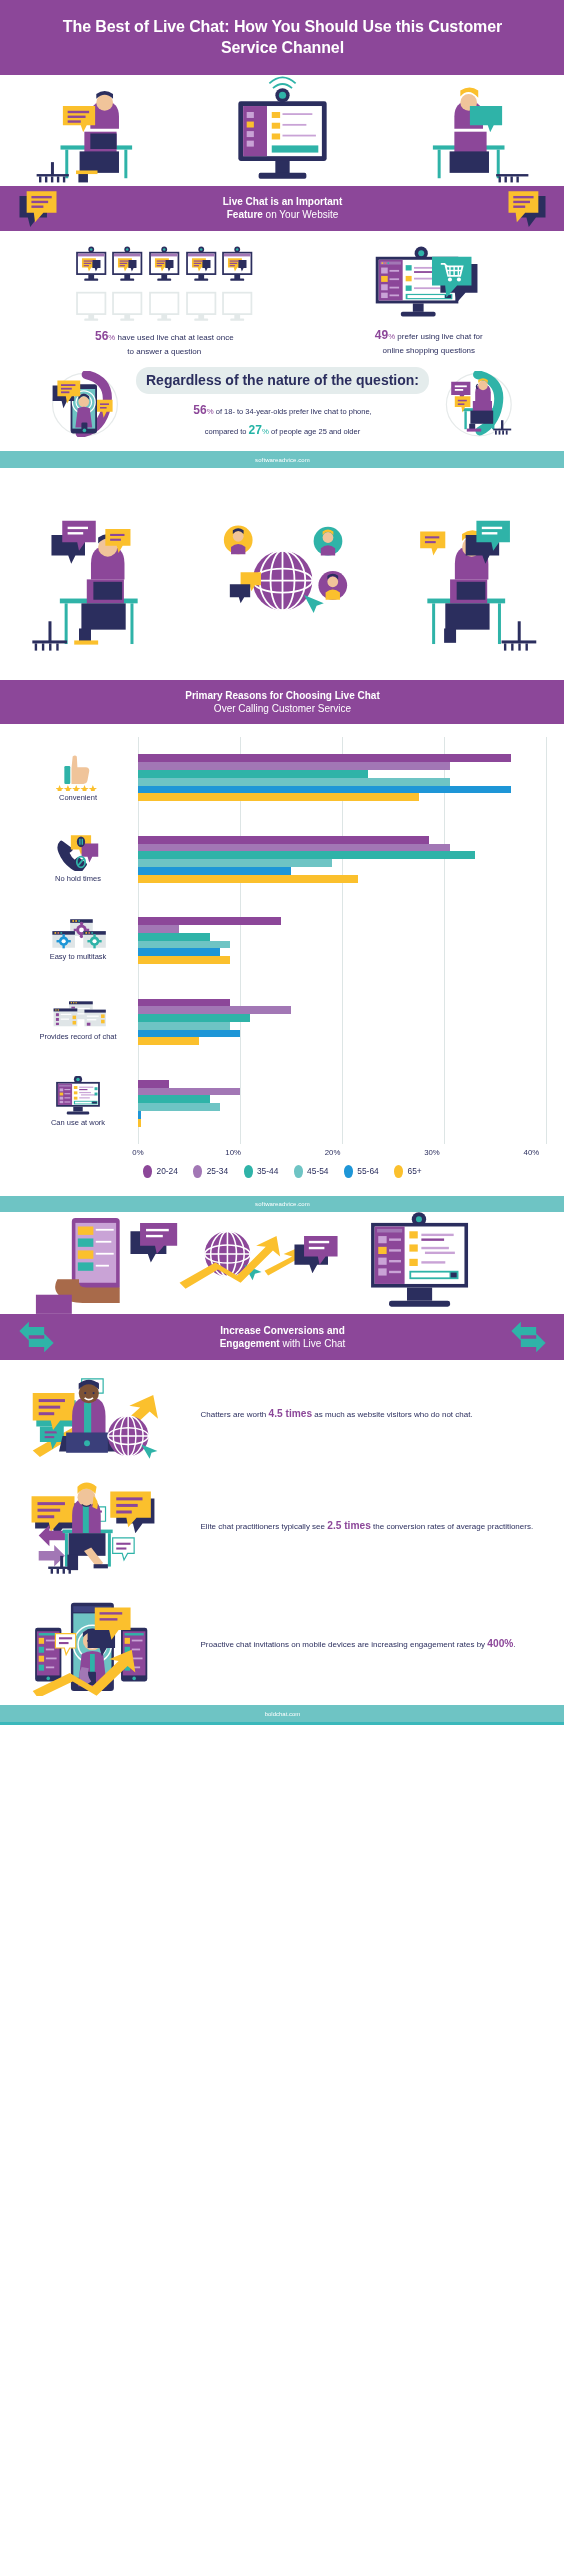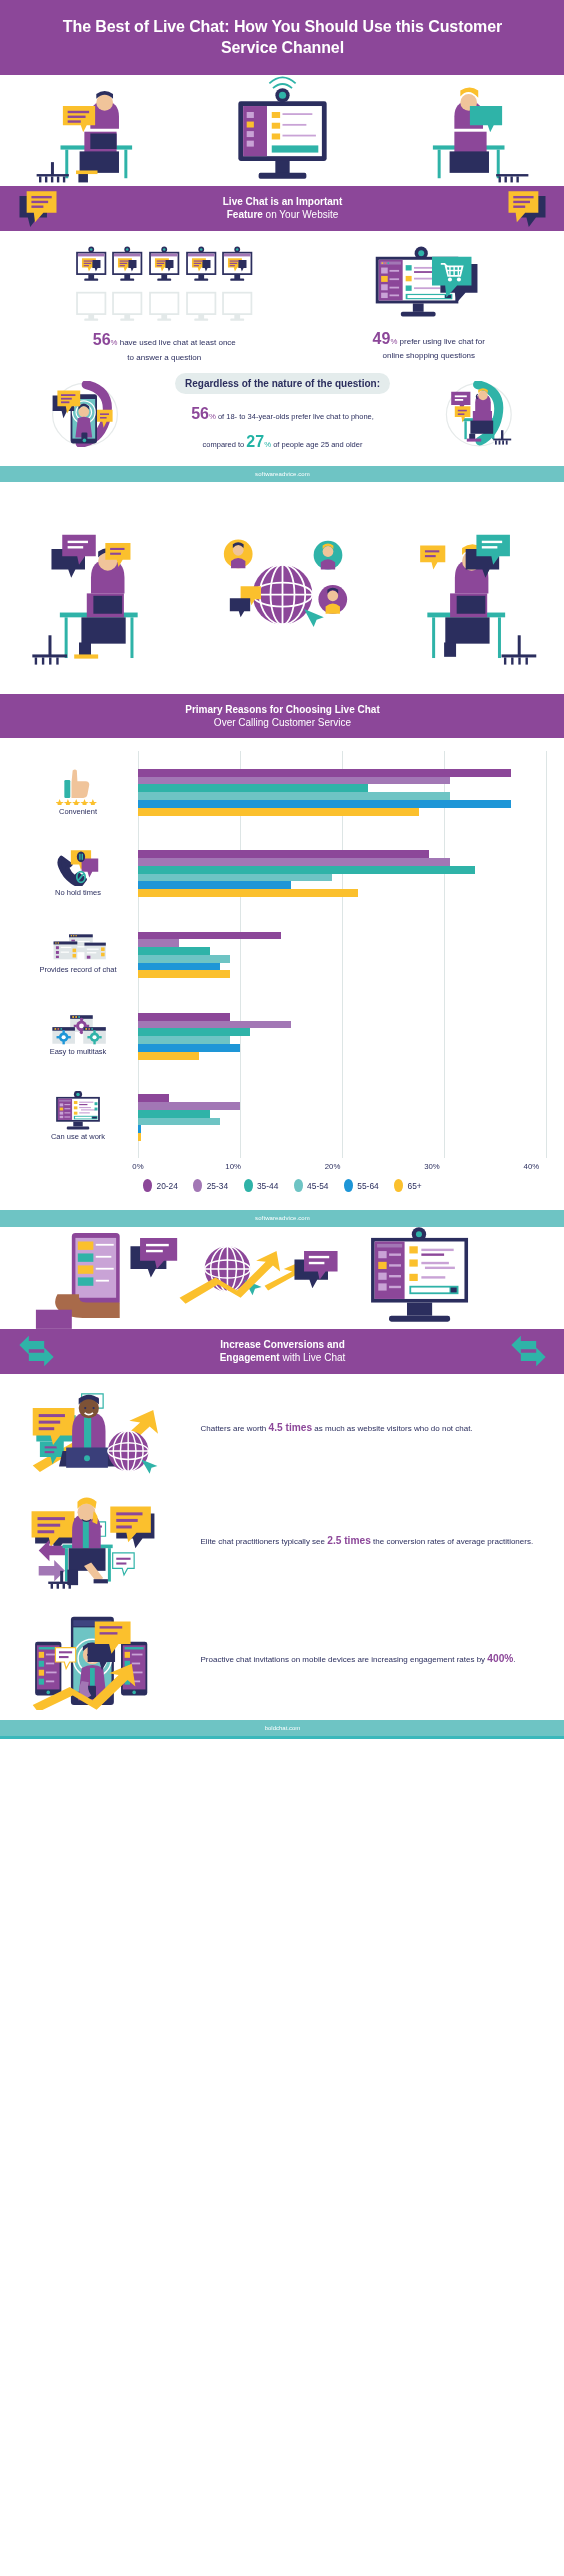--- a/index.html
+++ b/index.html
@@ -48,21 +48,21 @@
     gap: 12px;
   }
   .stat-col { flex: 1; text-align: center; }
   .stat-col.left { flex: 1.25; }
   .stat-text {
     font-size: 8px;
     line-height: 1.45;
     color: #2b2e5e;
     margin-top: 6px;
   }
-  .big-num { font-size: 16px; font-weight: bold; color: #8c4799; }
+  .big-num { font-size: 12px; font-weight: bold; color: #8c4799; }
   .big-num.teal { color: #23b3a5; }
   .pct { font-size: 7.8px; color: #8c4799; }
   .pct.teal { color: #23b3a5; }
 
   
   .monitor-grid {
     display: grid;
     grid-template-columns: repeat(5, 1fr);
     gap: 4.2px;
     max-width: 179px;
@@ -76,21 +76,21 @@
     align-items: center;
     justify-content: center;
     padding: 3.6px 13px 10.8px 13px;
     gap: 6px;
   }
   .callout-mid { flex: 1; text-align: center; max-width: 299px; }
   .pill {
     background: #e4ecec;
     border-radius: 13px;
     padding: 5.4px 9.6px;
-    font-size: 10px;
+    font-size: 14px;
     font-weight: bold;
     color: #2b2e5e;
     display: inline-block;
     margin-bottom: 6px;
   }
   .callout-line { font-size: 7.5px; line-height: 1.7; color: #2b2e5e; }
 
   
   .source-bar {
     background: #6ec4c4;
@@ -600,54 +600,20 @@
             <path d="M14 14 q-6 6 -2 16 q6 16 20 26 q10 7 16 3 l6 -8 l-12 -9 l-6 5 q-8 -6 -12 -16 l6 -5z" fill="#2b2e5e" stroke="#2b2e5e" stroke-width="6" stroke-linejoin="round"></path>
             <path d="M30 2 l34 0 l0 24 l-12 0 l-5 9 l-3 -9 l-14 0z" fill="#fbc02d"></path>
             <path d="M48 16 l28 0 l0 22 l-10 0 l-5 10 l-3 -10 l-10 0z" fill="#8c4799"></path>
             <ellipse cx="47" cy="13" rx="7" ry="9" fill="#2b2e5e"></ellipse>
             <rect x="44" y="8" width="2.4" height="10" fill="#2fb3a8"></rect>
             <rect x="48" y="8" width="2.4" height="10" fill="#2fb3a8"></rect>
             <ellipse cx="47" cy="47" rx="7" ry="9" fill="none" stroke="#2fb3a8" stroke-width="3"></ellipse>
             <line x1="42" y1="53" x2="52" y2="41" stroke="#2fb3a8" stroke-width="3"></line>
           </svg>
           <div class="cat-label">No hold times</div>
-        </div>
-
-        <div class="cat-cell" style="height:81px;">
-          <svg width="57" height="30" viewBox="0 0 96 50">
-            <rect x="32" y="2" width="40" height="30" fill="#dfe5e7"></rect>
-            <rect x="32" y="2" width="40" height="5" fill="#2b2e5e"></rect>
-            <circle cx="36" cy="4.5" r="1.2" fill="#fbc02d"></circle>
-              <circle cx="40" cy="4.5" r="1.2" fill="#fbc02d"></circle>
-              <circle cx="44" cy="4.5" r="1.2" fill="#fbc02d"></circle>
-            <rect x="36" y="11" width="6" height="6" fill="#8c4799"></rect>
-              <rect x="45" y="13" width="22" height="2" fill="#fff"></rect>
-            <rect x="36" y="21" width="6" height="6" fill="#8c4799"></rect>
-              <rect x="45" y="22" width="18" height="2" fill="#fff"></rect>
-            <rect x="64" y="18" width="7" height="7" fill="#fbc02d"></rect>
-            <rect x="6" y="14" width="40" height="30" fill="#dfe5e7"></rect>
-            <rect x="6" y="14" width="40" height="5" fill="#2b2e5e"></rect>
-            <circle cx="10" cy="16.5" r="1.2" fill="#fbc02d"></circle>
-              <circle cx="14" cy="16.5" r="1.2" fill="#fbc02d"></circle>
-            <rect x="10" y="22" width="5" height="5" fill="#8c4799"></rect>
-              <rect x="18" y="23" width="18" height="2" fill="#fff"></rect>
-            <rect x="10" y="30" width="5" height="5" fill="#8c4799"></rect>
-              <rect x="18" y="31" width="14" height="2" fill="#fff"></rect>
-            <rect x="10" y="38" width="5" height="4" fill="#8c4799"></rect>
-            <rect x="38" y="26" width="6" height="6" fill="#fbc02d"></rect>
-              <rect x="38" y="35" width="6" height="6" fill="#fbc02d"></rect>
-            <rect x="58" y="16" width="36" height="28" fill="#dfe5e7"></rect>
-            <rect x="58" y="16" width="36" height="5" fill="#2b2e5e"></rect>
-            <rect x="62" y="26" width="20" height="2" fill="#fff"></rect>
-              <rect x="62" y="32" width="16" height="2" fill="#fff"></rect>
-            <rect x="86" y="24" width="6" height="6" fill="#fbc02d"></rect>
-              <rect x="86" y="33" width="6" height="6" fill="#fbc02d"></rect>
-            <rect x="62" y="38" width="6" height="5" fill="#8c4799"></rect>
-          </svg>
-          <div class="cat-label">Provides record of chat</div>
         </div>
 
         <div class="cat-cell" style="height:81px;">
           <svg width="57" height="31" viewBox="0 0 96 52">
             <rect x="34" y="2" width="38" height="28" fill="#dfe5e7"></rect>
             <rect x="34" y="2" width="38" height="6" fill="#2b2e5e"></rect>
             <circle cx="39" cy="5" r="1.6" fill="#fbc02d"></circle>
               <circle cx="44" cy="5" r="1.6" fill="#fbc02d"></circle>
               <circle cx="49" cy="5" r="1.6" fill="#2fb3a8"></circle>
             <g transform="translate(53,20)" fill="#8c4799">
@@ -681,20 +647,54 @@
             <g transform="translate(75,39)" fill="#2fb3a8">
               <circle r="8"></circle>
                 <rect x="-2" y="-12" width="4" height="5"></rect>
                 <rect x="-2" y="7" width="4" height="5"></rect>
               <rect x="-12" y="-2" width="5" height="4"></rect>
                 <rect x="7" y="-2" width="5" height="4"></rect>
             </g>
             <circle cx="75" cy="39" r="3.5" fill="#fff"></circle>
           </svg>
           <div class="cat-label">Easy to multitask</div>
+        </div>
+
+        <div class="cat-cell" style="height:81px;">
+          <svg width="57" height="30" viewBox="0 0 96 50">
+            <rect x="32" y="2" width="40" height="30" fill="#dfe5e7"></rect>
+            <rect x="32" y="2" width="40" height="5" fill="#2b2e5e"></rect>
+            <circle cx="36" cy="4.5" r="1.2" fill="#fbc02d"></circle>
+              <circle cx="40" cy="4.5" r="1.2" fill="#fbc02d"></circle>
+              <circle cx="44" cy="4.5" r="1.2" fill="#fbc02d"></circle>
+            <rect x="36" y="11" width="6" height="6" fill="#8c4799"></rect>
+              <rect x="45" y="13" width="22" height="2" fill="#fff"></rect>
+            <rect x="36" y="21" width="6" height="6" fill="#8c4799"></rect>
+              <rect x="45" y="22" width="18" height="2" fill="#fff"></rect>
+            <rect x="64" y="18" width="7" height="7" fill="#fbc02d"></rect>
+            <rect x="6" y="14" width="40" height="30" fill="#dfe5e7"></rect>
+            <rect x="6" y="14" width="40" height="5" fill="#2b2e5e"></rect>
+            <circle cx="10" cy="16.5" r="1.2" fill="#fbc02d"></circle>
+              <circle cx="14" cy="16.5" r="1.2" fill="#fbc02d"></circle>
+            <rect x="10" y="22" width="5" height="5" fill="#8c4799"></rect>
+              <rect x="18" y="23" width="18" height="2" fill="#fff"></rect>
+            <rect x="10" y="30" width="5" height="5" fill="#8c4799"></rect>
+              <rect x="18" y="31" width="14" height="2" fill="#fff"></rect>
+            <rect x="10" y="38" width="5" height="4" fill="#8c4799"></rect>
+            <rect x="38" y="26" width="6" height="6" fill="#fbc02d"></rect>
+              <rect x="38" y="35" width="6" height="6" fill="#fbc02d"></rect>
+            <rect x="58" y="16" width="36" height="28" fill="#dfe5e7"></rect>
+            <rect x="58" y="16" width="36" height="5" fill="#2b2e5e"></rect>
+            <rect x="62" y="26" width="20" height="2" fill="#fff"></rect>
+              <rect x="62" y="32" width="16" height="2" fill="#fff"></rect>
+            <rect x="86" y="24" width="6" height="6" fill="#fbc02d"></rect>
+              <rect x="86" y="33" width="6" height="6" fill="#fbc02d"></rect>
+            <rect x="62" y="38" width="6" height="5" fill="#8c4799"></rect>
+          </svg>
+          <div class="cat-label">Provides record of chat</div>
         </div>
 
         <div class="cat-cell" style="height:81px;">
           <svg width="54" height="39" viewBox="0 0 90 66">
             <circle cx="45" cy="6" r="7" fill="#2b2e5e"></circle>
               <circle cx="45" cy="6" r="3" fill="#2fb3a8"></circle>
             <rect x="8" y="10" width="74" height="42" fill="#2b2e5e"></rect>
             <rect x="11" y="13" width="68" height="36" fill="#fff"></rect>
             <rect x="11" y="13" width="24" height="36" fill="#8c4799"></rect>
             <rect x="13" y="15" width="20" height="3" fill="#a277b5"></rect>

